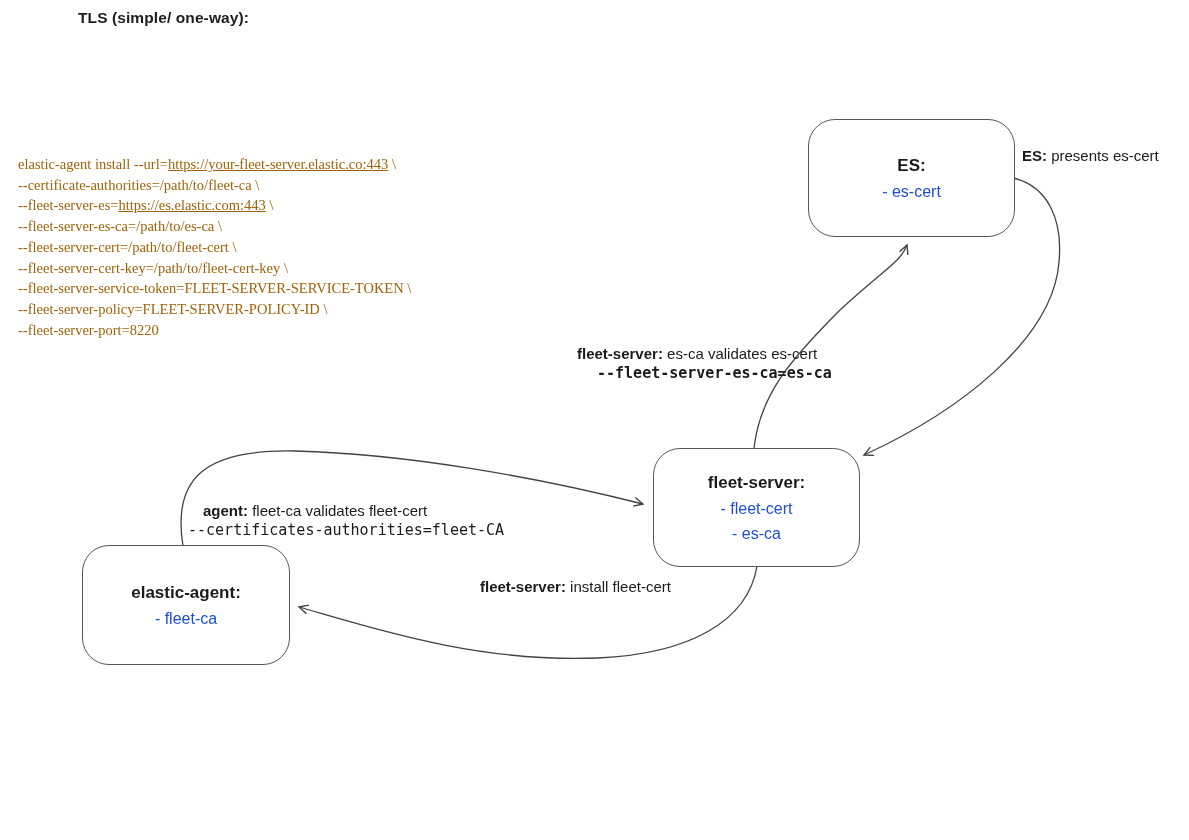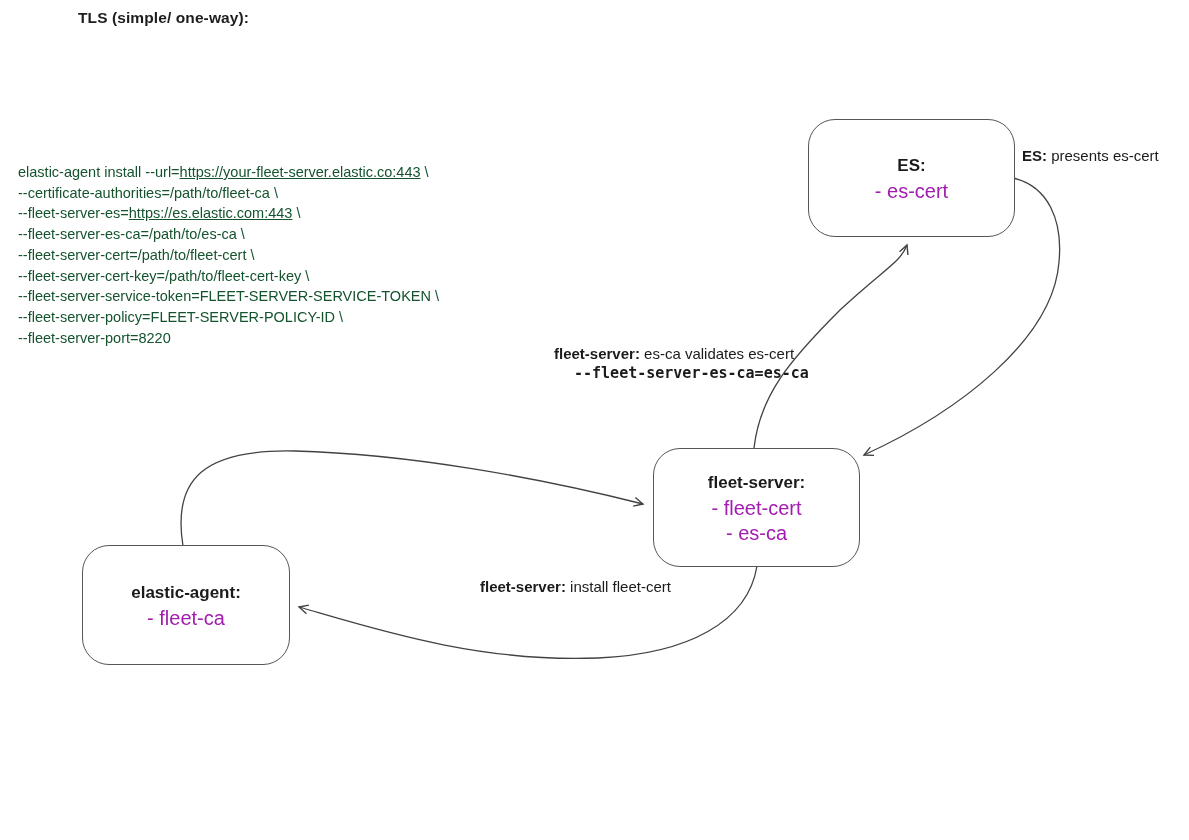--- a/index.html
+++ b/index.html
@@ -3,28 +3,28 @@
 <meta charset="utf-8">
 <style>
   html,body{margin:0;padding:0;background:#ffffff;}
   .canvas{position:relative;width:1162px;height:840px;background:#ffffff;overflow:hidden;
           font-family:"Liberation Sans",sans-serif;color:#1d1d1d;}
   svg.edges{position:absolute;left:0;top:0;width:1189px;height:840px;pointer-events:none;}
 
   .legend{position:absolute;left:78px;top:6px;font-size:15px;line-height:23px;}
   .legend-title{font-weight:bold;font-size:15.5px;letter-spacing:.1px;}
 
-  .code{position:absolute;left:18px;top:162px;font-family:Liberation Sans, sans-serif;
-        font-size:14.5px;line-height:20.7px;color:#14532d;white-space:pre;}
+  .code{position:absolute;left:18px;top:154px;font-family:Liberation Serif, serif;
+        font-size:14.5px;line-height:20.7px;color:#a16207;white-space:pre;}
   .cmd-link{text-decoration:underline;}
 
   .node{position:absolute;background:#ffffff;border:1.6px solid #565656;border-radius:27px;
         display:flex;flex-direction:column;align-items:center;justify-content:center;text-align:center;}
   .node-title{font-weight:bold;font-size:17px;line-height:26px;color:#1b1b1b;}
-  .node-item{font-size:20px;line-height:25px;color:#a21caf;}
+  .node-item{font-size:16px;line-height:25px;color:#1d4ed8;}
 
   .edge-label{position:absolute;font-size:15px;line-height:19.5px;color:#1b1b1b;white-space:nowrap;}
   .edge-label b{font-weight:bold;}
   .lbl-code{font-family:"DejaVu Sans Mono",monospace;font-size:15px;color:#1b1b1b;}
 </style>
 </head>
 <body>
 
 <div class="canvas">
 
@@ -65,23 +65,27 @@
     <div class="node-title">elastic-agent:</div>
     <div>
         <div class="node-item">- fleet-ca</div>
       </div>
   </div>
 
   <div class="edge-label" style="left:1022px;top:146px;">
     <div><b>ES:</b><span> presents es-cert</span></div>
   </div>
 
-  <div class="edge-label" style="left:554px;top:344px;">
+  <div class="edge-label" style="left:577px;top:344px;">
     <div><b>fleet-server:</b><span> es-ca validates es-cert</span></div>
     <div class="lbl-code" style="margin-left:20px;font-weight:bold;">--fleet-server-es-ca=es-ca</div>
   </div>
 
+  <div class="edge-label" style="left:188px;top:501px;">
+    <div style="margin-left:15px;"><b>agent:</b><span> fleet-ca validates fleet-cert</span></div>
+    <div class="lbl-code">--certificates-authorities=fleet-CA</div>
+  </div>
 
   <div class="edge-label" style="left:468px;top:577px;">
     <div style="margin-left:12px;"><b>fleet-server:</b><span> install fleet-cert</span></div>
   </div>
 
 </div>
 
 </body></html>

